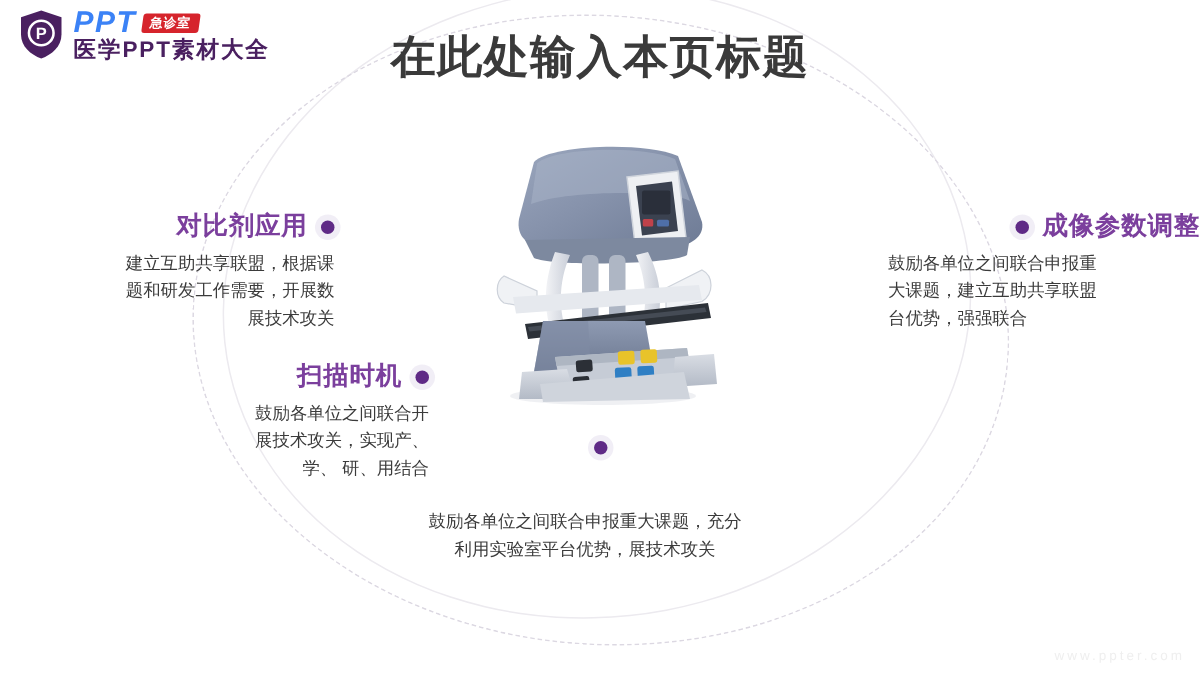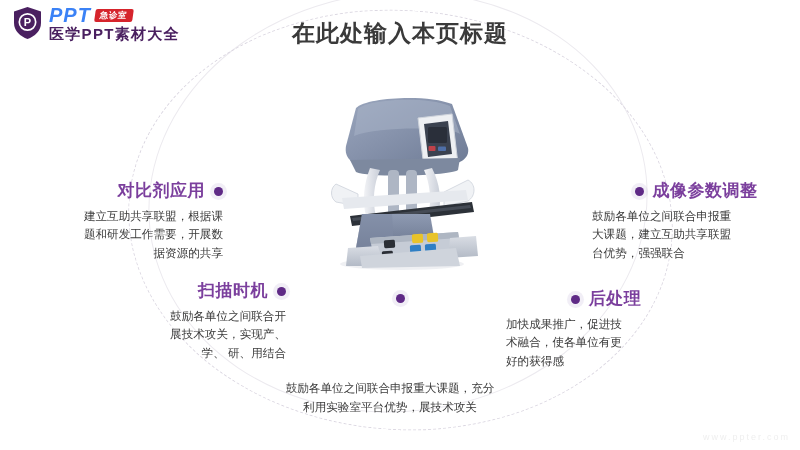--- a/index.html
+++ b/index.html
@@ -53,50 +53,50 @@
   }
   #logo-sub {
     font-size: 15px; font-weight: bold; color: #4a2060;
     letter-spacing: 1.3px; line-height: 1;
   }
 
   
   #page-title {
     position: absolute; left: 0; top: 18px; width: 800px;
     text-align: center;
-    font-size: 23px; font-weight: bold;
+    font-size: 30px; font-weight: bold;
     color: #3a3a3a; letter-spacing: 1px;
     white-space: nowrap;
   }
 
   
   #device { position: absolute; left: 300px; top: 88px; width: 205px; height: 185px; }
 
   
-  .callout { position: absolute; margin-top: 40px; }
+  .callout { position: absolute; }
   .callout .head-row { display: flex; align-items: center; gap: 9px; }
   .callout .heading {
     font-size: 17px; font-weight: bold; color: #7B3F9D;
     letter-spacing: 0.5px; white-space: nowrap; line-height: 1.1;
   }
   .bullet {
     width: 9px; height: 9px; border-radius: 50%;
     background: #5f2a86; flex: 0 0 auto;
     box-shadow: 0 0 0 4px rgba(150,120,185,0.13);
   }
   .callout .body {
     font-size: 11.6px; color: #3b3b3b;
     line-height: 1.62; margin-top: 6px;
     white-space: pre-line;
   }
 
   .align-right { text-align: right; }
   .align-right .head-row { justify-content: flex-end; }
   .align-left  { text-align: left; }
-  .align-left  .head-row { justify-content: center; }
+  .align-left  .head-row { justify-content: flex-end; }
   .align-center { text-align: center; }
   .align-center .head-row { justify-content: center; }
 
   #callout-contrast { left: 8px;  top: 142px; width: 215px; }
   #callout-scan     { left: 96px; top: 242px; width: 190px; }
   #callout-fat      { left: 240px; top: 333px; width: 300px; }
   #callout-imaging  { left: 592px; top: 142px; width: 208px; }
   #callout-post     { left: 506px; top: 250px; width: 200px; }
 
   
@@ -201,21 +201,21 @@
     <path d="M60 168 L156 160 L160 178 L62 180 Z" fill="#cfd4dc"></path>
   </svg>
 
   <div class="callout align-right" id="callout-contrast">
     <div class="head-row">
       <span class="heading">对比剂应用</span>
       <span class="bullet"></span>
     </div>
     <div class="body">建立互助共享联盟，根据课
 题和研发工作需要，开展数
-据资源的共享</div>
+展技术攻关</div>
   </div>
 
   <div class="callout align-right" id="callout-scan">
     <div class="head-row">
       <span class="heading">扫描时机</span>
       <span class="bullet"></span>
     </div>
     <div class="body">鼓励各单位之间联合开
 展技术攻关，实现产、
 学、 研、用结合</div>
@@ -231,25 +231,16 @@
   <div class="callout align-left" id="callout-imaging">
     <div class="head-row">
       <span class="bullet"></span>
       <span class="heading">成像参数调整</span>
     </div>
     <div class="body">鼓励各单位之间联合申报重
 大课题，建立互助共享联盟
 台优势，强强联合</div>
   </div>
 
-  <div class="callout align-left" id="callout-post">
-    <div class="head-row">
-      <span class="bullet"></span>
-      <span class="heading">后处理</span>
-    </div>
-    <div class="body">加快成果推广，促进技
-术融合，使各单位有更
-好的获得感</div>
-  </div>
 
   <div id="watermark">www.ppter.com</div>
 
 </div>
 
 </body></html>

